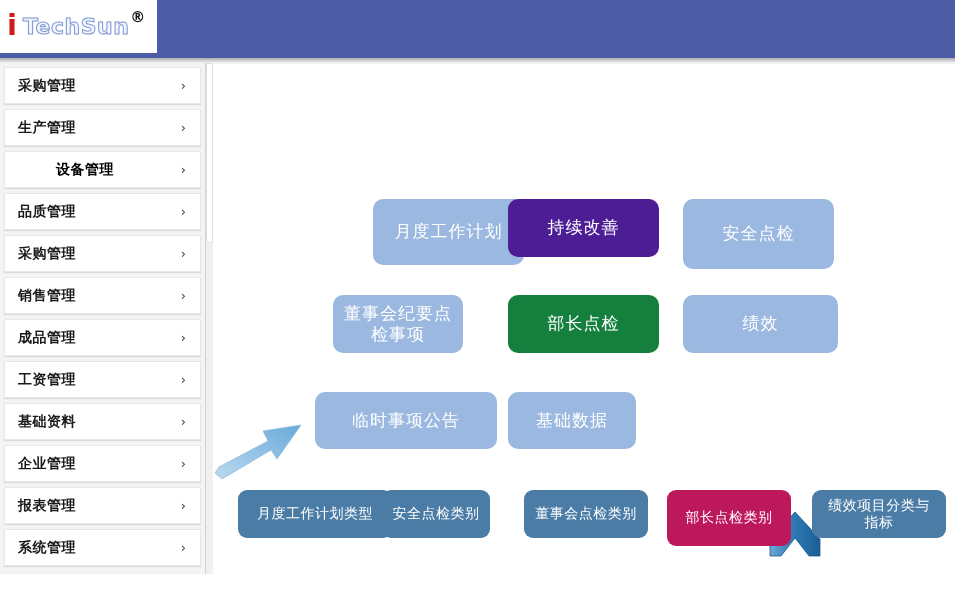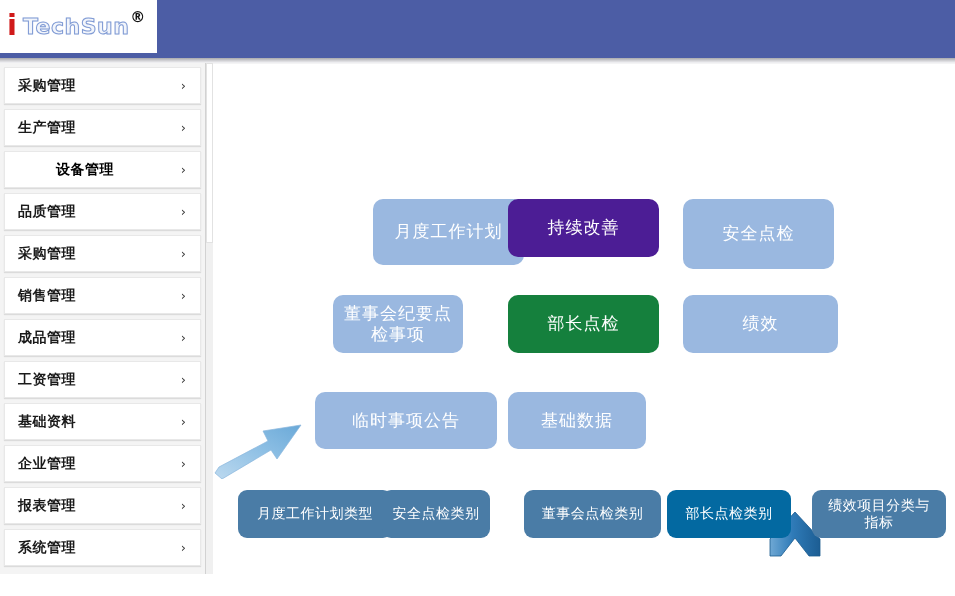--- a/index.html
+++ b/index.html
@@ -289,30 +289,30 @@
   </div>
 <div class="node node-light" style="left: 508px; top: 295px; width: 151px; height: 58px; background: #15803d;">
     <span style="padding: 0px 10px;">部长点检</span>
   </div>
 <div class="node node-light" style="left: 683px; top: 295px; width: 155px; height: 58px; background: rgb(154, 184, 224);">
     <span style="padding: 0px 10px;">绩效</span>
   </div>
 <div class="node node-light" style="left: 315px; top: 392px; width: 182px; height: 57px; background: rgb(154, 184, 224);">
     <span style="padding: 0px 10px;">临时事项公告</span>
   </div>
-<div class="node node-light" style="left: 508px; top: 392px; width: 138px; height: 57px; background: rgb(154, 184, 224); border-radius: 10px;">
+<div class="node node-light" style="left: 508px; top: 392px; width: 128px; height: 57px; background: rgb(154, 184, 224); border-radius: 10px;">
     <span style="padding: 0px 10px;">基础数据</span>
   </div>
 <div class="node node-dark" style="left: 238px; top: 490px; width: 154px; height: 48px; background: rgb(74, 124, 166);">
     <span style="padding: 0px 10px;">月度工作计划类型</span>
   </div>
 <div class="node node-dark" style="left: 382px; top: 490px; width: 108px; height: 48px; background: rgb(74, 124, 166);">
     <span style="padding: 0px 10px;">安全点检类别</span>
   </div>
-<div class="node node-dark" style="left: 524px; top: 490px; width: 137px; height: 48px; background: rgb(74, 124, 166);">
+<div class="node node-dark" style="left: 524px; top: 490px; width: 124px; height: 48px; background: rgb(74, 124, 166);">
     <span style="padding: 0px 10px;">董事会点检类别</span>
   </div>
-<div class="node node-dark" style="left: 667px; top: 490px; width: 124px; height: 48px; background: #0369a1;">
+<div class="node node-dark" style="left: 667px; top: 490px; width: 124px; height: 56px; background: #be185d;">
     <span style="padding: 0px 10px;">部长点检类别</span>
   </div>
 <div class="node node-dark" style="left: 812px; top: 490px; width: 134px; height: 48px; background: rgb(74, 124, 166);">
     <span style="padding: 0px 10px;">绩效项目分类与指标</span>
   </div>
 
 </body></html>

